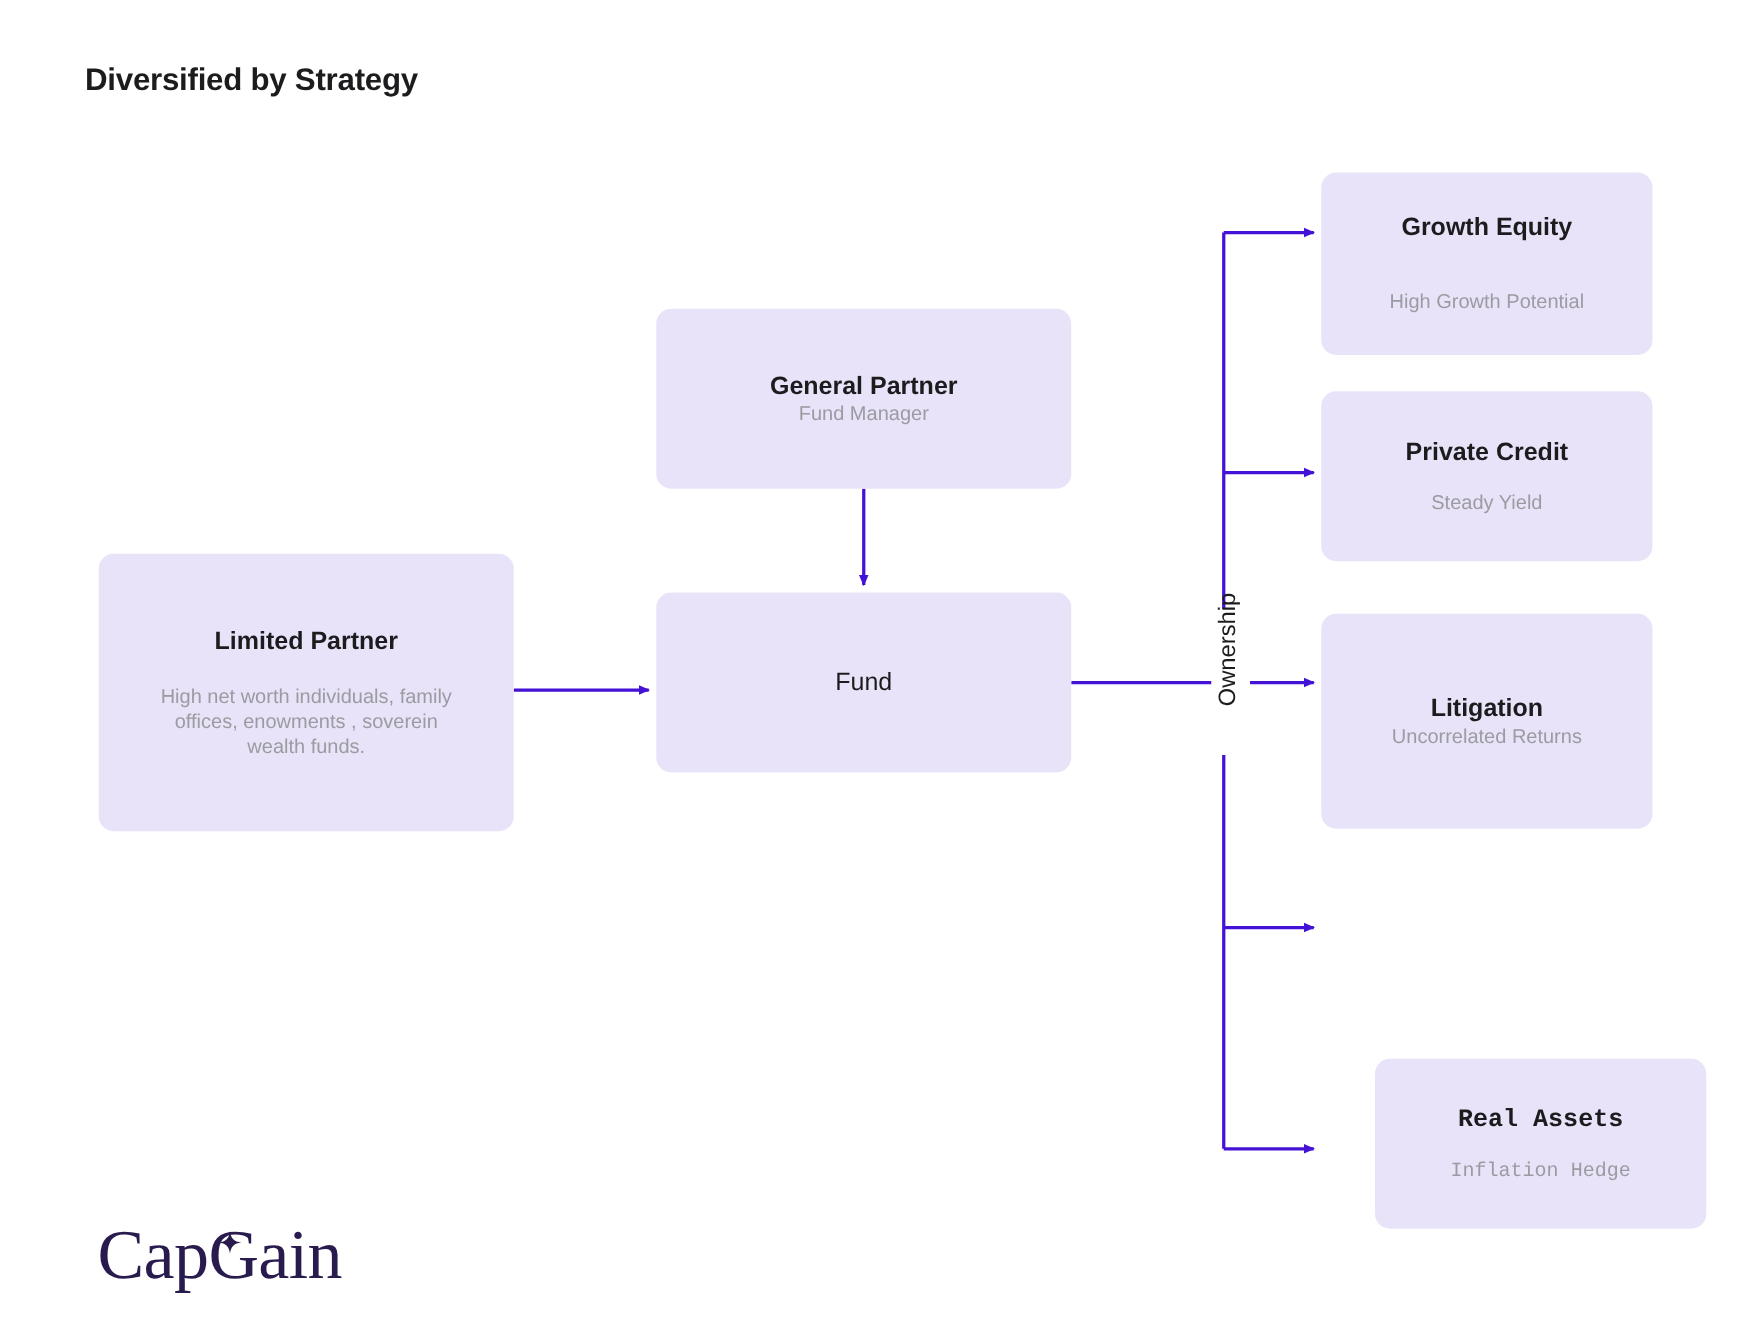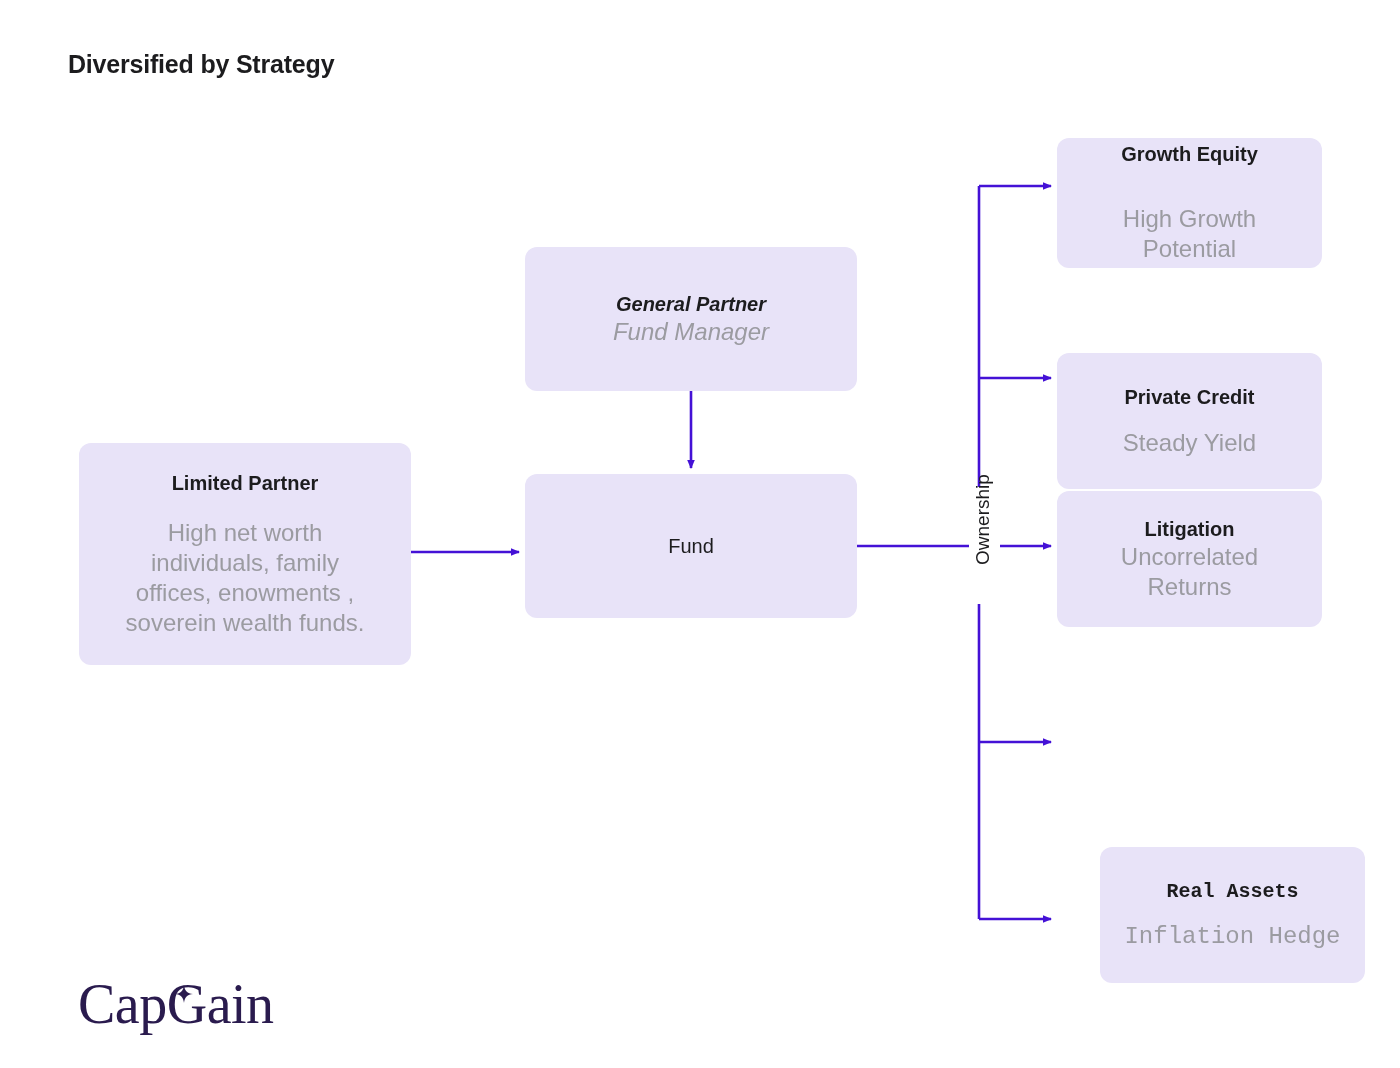--- a/index.html
+++ b/index.html
@@ -34,36 +34,36 @@
     text-align:center;
     padding:6px 10px;
   }
   .node .n-title{
     font-size:20px;
     font-weight:bold;
     color:#1c1c1e;
     line-height:1.25;
   }
   .node .n-sub{
-    font-size:24px;
+    font-size:16px;
     font-weight:normal;
     color:#9b9ba1;
     line-height:1.25;
   }
   .node.gap .n-sub{ margin-top:18px; }
 
   
   #node-limited-partner{ left:79px;  top:443px; width:332px; height:222px; }
   #node-limited-partner .n-sub{ margin-top:22px; max-width:250px; }
-  #node-general-partner{ left:525px; top:247px; width:332px; height:144px;font-style:italic; }
+  #node-general-partner{ left:525px; top:247px; width:332px; height:144px; }
   #node-fund{           left:525px; top:474px; width:332px; height:144px; }
 
-  #node-strategy-0{ left:1057px; top:138px; width:265px; height:130px;gap:37px; }
-  #node-strategy-1{ left:1057px; top:313px; width:265px; height:136px;margin-top:40px; }
-  #node-strategy-2{ left:1057px; top:491px; width:265px; height:136px; }
+  #node-strategy-0{ left:1057px; top:138px; width:265px; height:146px;gap:37px; }
+  #node-strategy-1{ left:1057px; top:313px; width:265px; height:136px; }
+  #node-strategy-2{ left:1057px; top:491px; width:265px; height:172px; }
   #node-strategy-3{ left:1057px; top:669px; width:265px; height:136px; }
   #node-strategy-4{ left:1100px; top:847px; width:265px; height:136px;font-family:Liberation Mono, monospace; }
 
   .ownership-label{
     position:absolute;
     left:957px; top:545px;
     width:40px;
     transform:translateY(-50%) rotate(-90deg);
     transform-origin:center center;
     font-size:19px;

